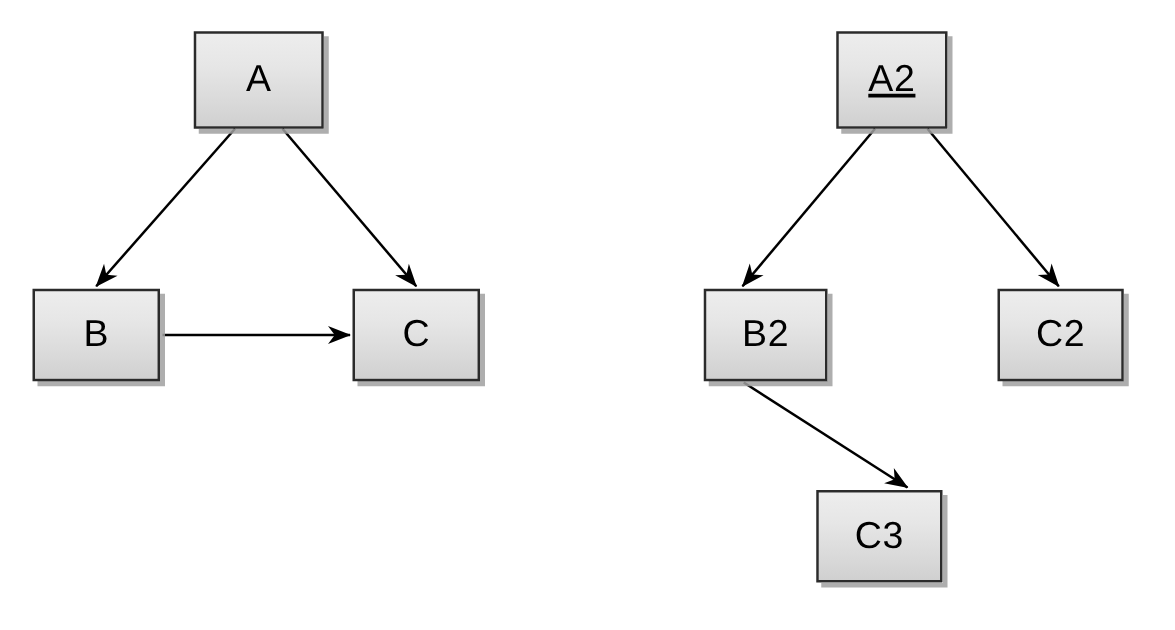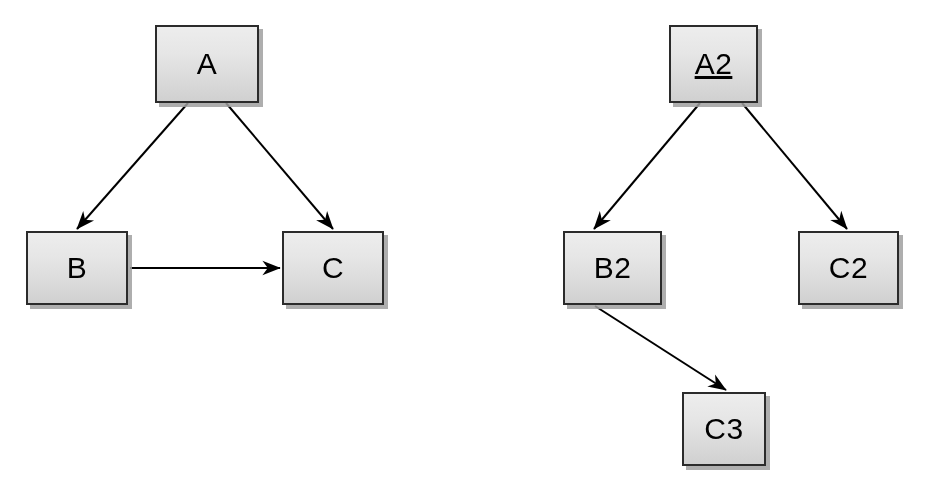--- a/index.html
+++ b/index.html
@@ -78,18 +78,18 @@
       </div>
       <div class="node" style="left: 669px; top: 25px; width: 89px; height: 78px; text-decoration: underline;">
         <span class="node-label">A2</span>
       </div>
       <div class="node" style="left: 543px; top: 231px; width: 99px; height: 74px; margin-left: 20px;">
         <span class="node-label">B2</span>
       </div>
       <div class="node" style="left: 798px; top: 231px; width: 101px; height: 74px; align-items: center;">
         <span class="node-label">C2</span>
       </div>
-      <div class="node" style="left: 682px; top: 392px; width: 84px; height: 74px; text-align: right;">
+      <div class="node" style="left: 653px; top: 392px; width: 101px; height: 74px; text-align: right;">
         <span class="node-label">C3</span>
       </div>
     </div>
 
 </div>
 
 </body></html>

